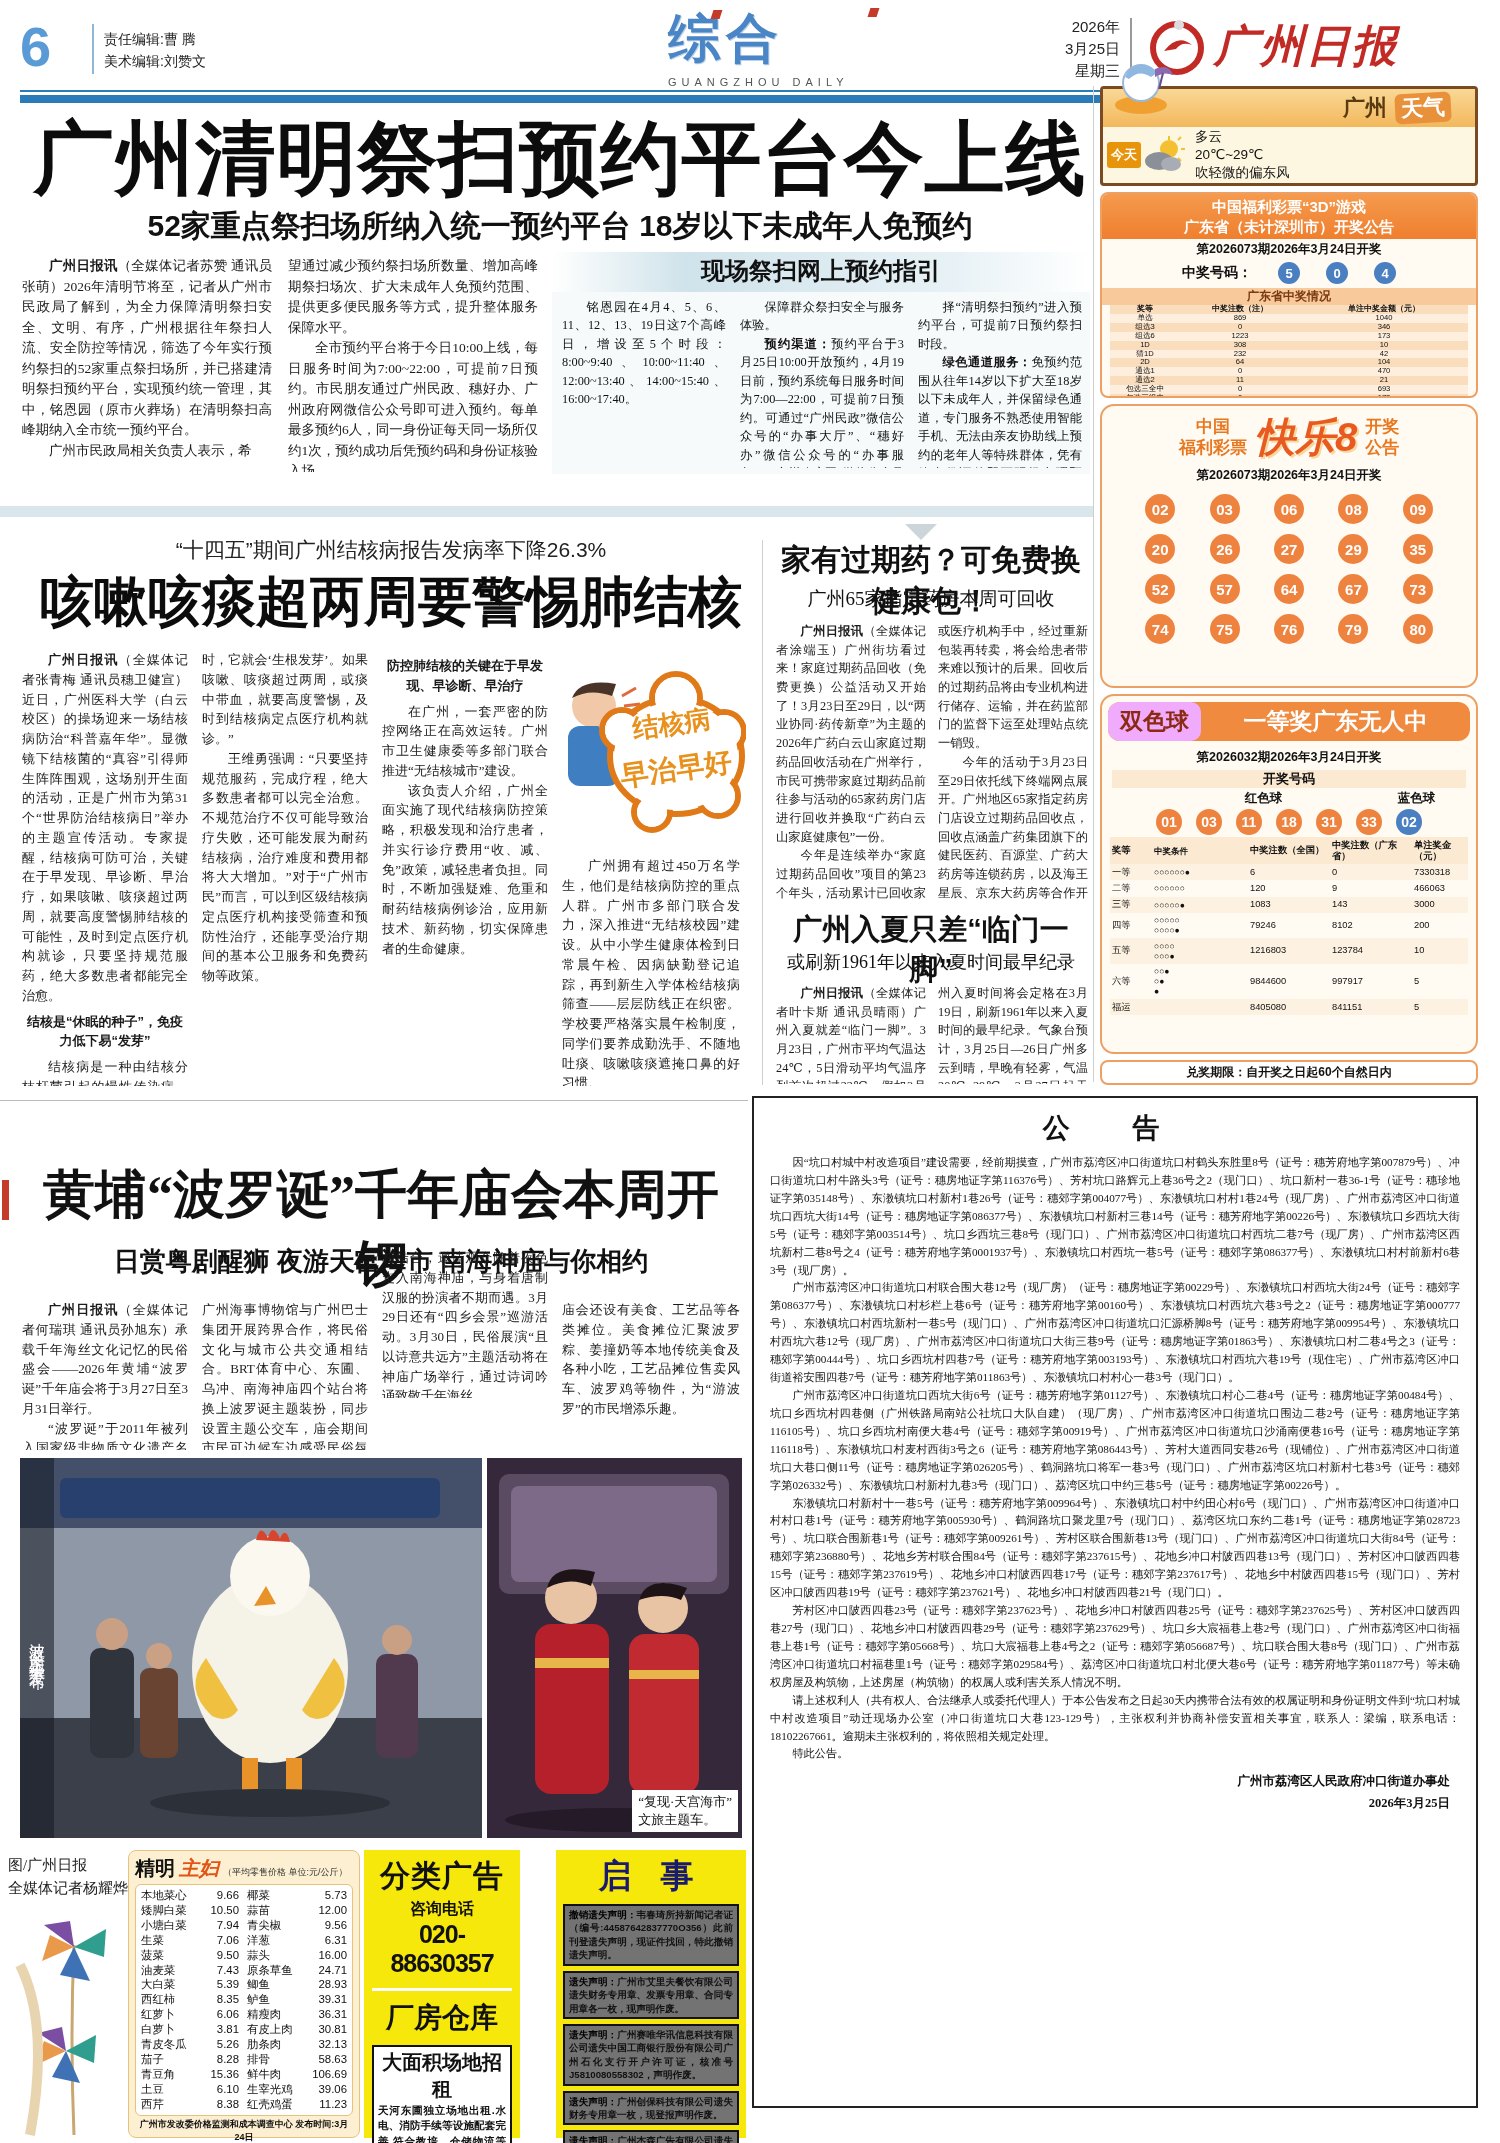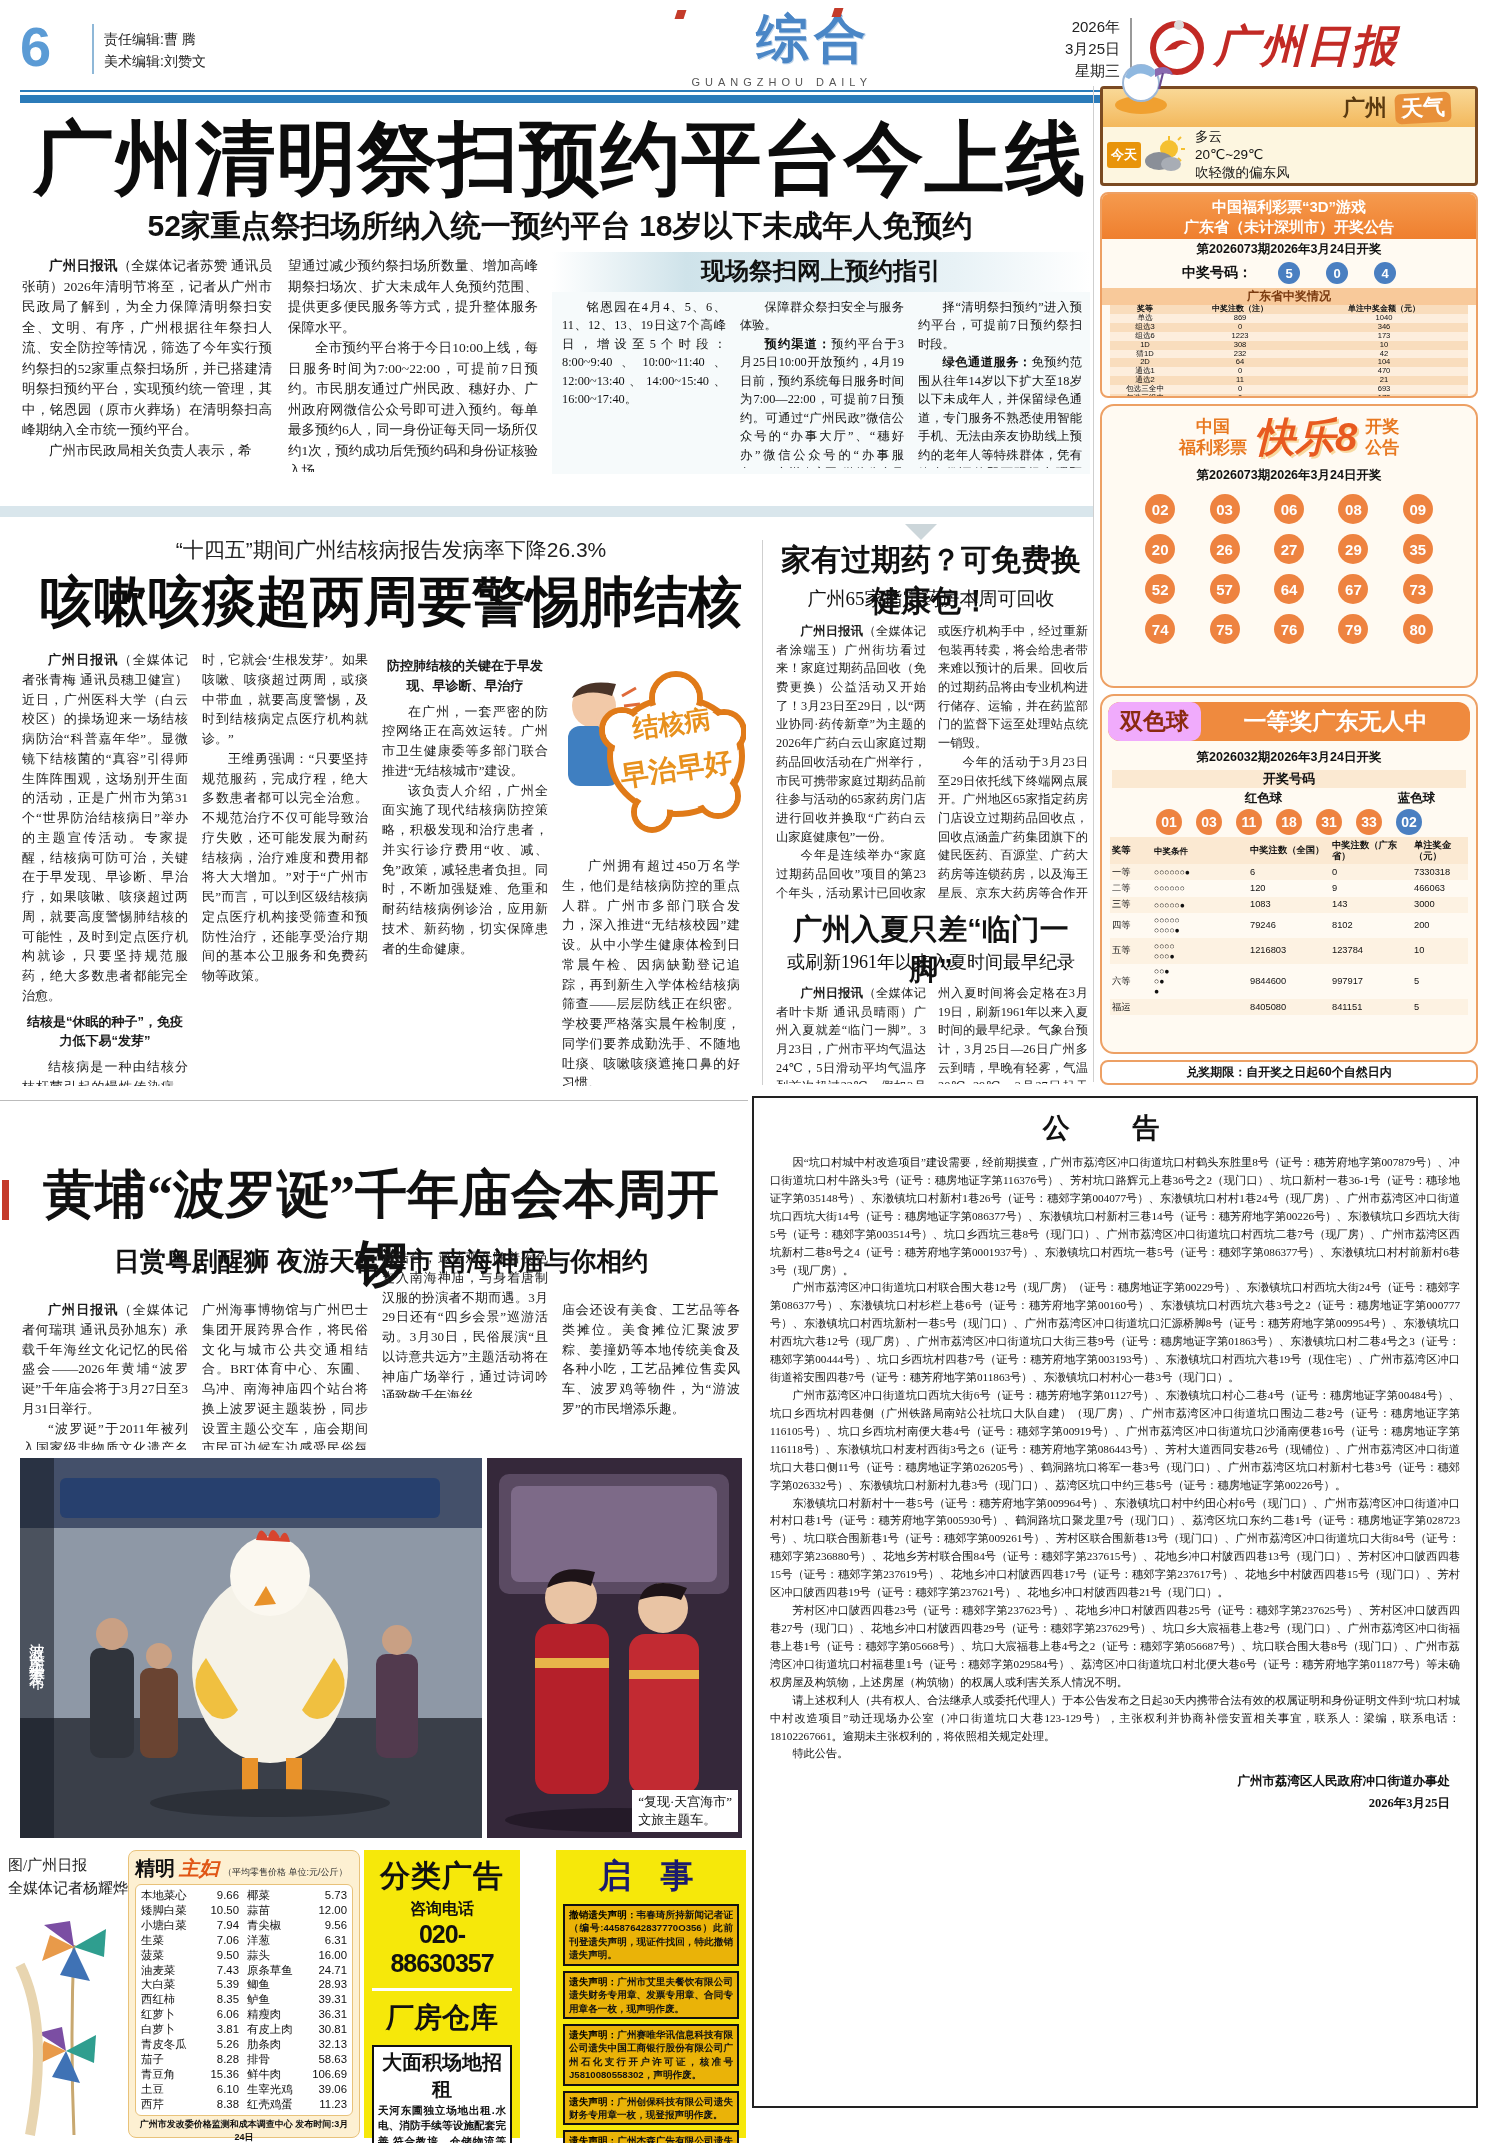--- a/index.html
+++ b/index.html
@@ -4,21 +4,21 @@
 <style>
   html,body{margin:0;padding:0;background:#e8e8e8;}
   #page{position:relative;width:1500px;height:2143px;background:#ffffff;margin:0 auto;
         font-family:"Liberation Serif","DejaVu Serif",serif;color:#111;overflow:hidden;}
   .abs{position:absolute;}
   .sans{font-family:"Liberation Sans","DejaVu Sans",sans-serif;}
   
   #page-num{left:20px;top:14px;font-size:56px;font-weight:900;color:#5b9bd5;}
   #hdr-vrule{left:92px;top:24px;width:2px;height:50px;background:#8fb8d8;}
   #editors{left:104px;top:28px;font-size:14px;line-height:1.6;color:#222;}
-  #section-wrap{left:632px;top:4px;width:240px;text-align:right;}
+  #section-wrap{left:668px;top:4px;width:240px;text-align:left;}
   #section-title{font-size:52px;font-weight:900;color:#4a86c6;letter-spacing:6px;
                  text-shadow:1px 1px 0 #bcd2e8;}
   .red-accent{position:absolute;width:9px;height:9px;background:#c43b2a;transform:skewX(-18deg);}
   #section-en{font-size:11px;letter-spacing:5px;color:#555;margin-top:2px;}
   #date-block{left:1008px;top:16px;width:112px;text-align:right;font-size:15px;line-height:1.45;color:#222;}
   #hdr-vrule2{left:1130px;top:18px;width:2px;height:58px;background:#999;}
   #brand{left:1148px;top:10px;width:340px;height:72px;display:flex;align-items:center;gap:8px;}
   #brand-text{font-size:44px;font-weight:900;font-style:italic;color:#c22a25;letter-spacing:2px;}
   #rule-thin{left:20px;top:90px;width:1458px;height:2px;background:#2b7bb9;}
   #rule-thick{left:20px;top:95px;width:1458px;height:8px;background:#2b7bb9;}
@@ -98,21 +98,21 @@
   #classified{left:364px;top:1850px;width:156px;height:288px;padding:6px 8px;text-align:center;}
   #cl-title{font-size:30px;font-weight:900;letter-spacing:1px;}
   #cl-phone-label{font-size:16px;font-weight:900;margin-top:2px;}
   #cl-phone{font-size:25px;font-weight:900;letter-spacing:-1px;}
   #cl-factory{font-size:28px;font-weight:900;margin-top:10px;border-top:3px solid #fff;padding-top:8px;}
   #cl-rental{background:#fff;border:2px solid #111;margin-top:8px;padding:2px 4px;text-align:left;}
   #cl-rental-title{font-size:20px;font-weight:900;text-align:center;}
   #cl-rental-body{font-size:10.6px;font-weight:700;line-height:1.45;text-align:justify;}
   #qishi{left:556px;top:1850px;width:190px;height:288px;padding:4px 7px;}
   #qishi-title{text-align:center;font-size:33px;font-weight:900;letter-spacing:10px;color:#1a1a6e;}
-  .notice{background:#eab308;border:2px solid #111;margin-top:5px;padding:2px 4px;font-size:9.6px;
+  .notice{background:#737373;border:2px solid #111;margin-top:5px;padding:2px 4px;font-size:9.6px;
           font-weight:700;line-height:1.4;text-align:justify;}
   .notice b{color:#000;}
   
   #gonggao{left:752px;top:1096px;width:726px;height:1012px;border:2px solid #222;
            padding:10px 16px;box-sizing:border-box;overflow:hidden;}
   #gg-title{text-align:center;font-size:27px;font-weight:900;letter-spacing:28px;margin:2px 0 8px;}
   #gg-body p{margin:0;text-indent:2em;font-size:11.2px;line-height:1.6;text-align:justify;color:#141414;}
   #gg-sign{margin-top:8px;text-align:right;font-size:12.5px;font-weight:700;line-height:1.7;padding-right:10px;}
   
   #weather{left:1100px;top:86px;width:378px;height:100px;border:3px solid #7a4a22;border-radius:4px;

